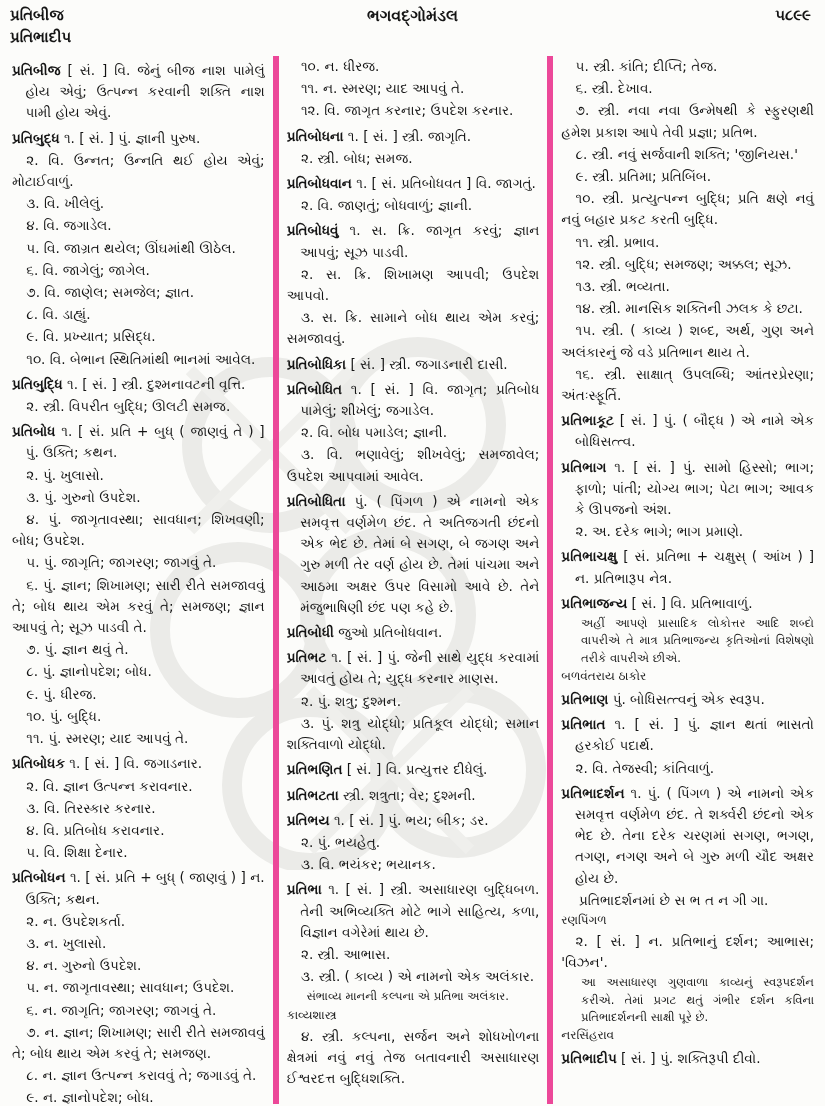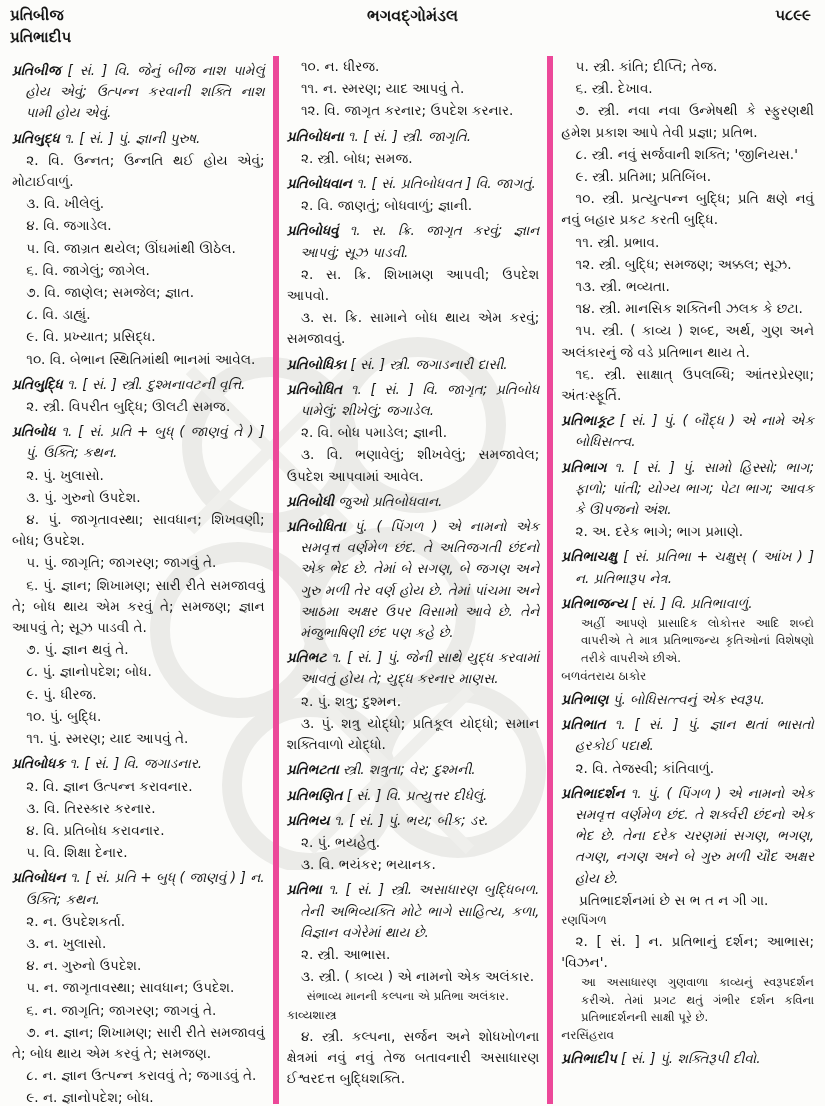--- a/index.html
+++ b/index.html
@@ -31,21 +31,20 @@
   .col + .col{border-left:6px solid #ec4899;}
   .col p{
     margin:0 0 1px 0;
     font-size:13.6px;
     line-height:1.56;
     text-align:justify;
   }
   .col p.entry{
     padding-left:1em;text-indent:-1em;
     margin-top:4px;
-    font-style:italic;
   }
   .col p.entry b{font-weight:bold;}
   .col p.sub{text-indent:1.05em;}
   .col p.verse{text-indent:1.3em;text-align:left;}
   .col p.quote{
     font-size:11.6px;line-height:1.5;
     margin-left:1.7em;
   }
   .col p.attr{
     font-size:12px;line-height:1.4;
@@ -128,27 +127,27 @@
       <p class="sub">૨. સ્ત્રી. બોધ; સમજ.</p>
       <p class="entry"><b>પ્રતિબોધવાન</b> ૧. [ સં. પ્રતિબોધવત ] વિ. જાગતું.</p>
       <p class="sub">૨. વિ. જાણતું; બોધવાળું; જ્ઞાની.</p>
       <p class="entry"><b>પ્રતિબોધવું</b> ૧. સ. ક્રિ. જાગૃત કરવું; જ્ઞાન આપવું; સૂઝ પાડવી.</p>
       <p class="sub">૨. સ. ક્રિ. શિખામણ આપવી; ઉપદેશ આપવો.</p>
       <p class="sub">૩. સ. ક્રિ. સામાને બોધ થાય એમ કરવું; સમજાવવું.</p>
       <p class="entry"><b>પ્રતિબોધિકા</b> [ સં. ] સ્ત્રી. જગાડનારી દાસી.</p>
       <p class="entry"><b>પ્રતિબોધિત</b> ૧. [ સં. ] વિ. જાગૃત; પ્રતિબોધ પામેલું; શીખેલું; જગાડેલ.</p>
       <p class="sub">૨. વિ. બોધ પમાડેલ; જ્ઞાની.</p>
       <p class="sub">૩. વિ. ભણાવેલું; શીખવેલું; સમજાવેલ; ઉપદેશ આપવામાં આવેલ.</p>
+      <p class="entry"><b>પ્રતિબોધિતા</b> પું. ( પિંગળ ) એ નામનો એક સમવૃત્ત વર્ણમેળ છંદ. તે અતિજગતી છંદનો એક ભેદ છે. તેમાં બે સગણ, બે જગણ અને ગુરુ મળી તેર વર્ણ હોય છે. તેમાં પાંચમા અને આઠમા અક્ષર ઉપર વિસામો આવે છે. તેને મંજુભાષિણી છંદ પણ કહે છે.</p>
       <p class="entry"><b>પ્રતિબોધી</b> જુઓ પ્રતિબોધવાન.</p>
-      <p class="entry"><b>પ્રતિબોધિતા</b> પું. ( પિંગળ ) એ નામનો એક સમવૃત્ત વર્ણમેળ છંદ. તે અતિજગતી છંદનો એક ભેદ છે. તેમાં બે સગણ, બે જગણ અને ગુરુ મળી તેર વર્ણ હોય છે. તેમાં પાંચમા અને આઠમા અક્ષર ઉપર વિસામો આવે છે. તેને મંજુભાષિણી છંદ પણ કહે છે.</p>
       <p class="entry"><b>પ્રતિભટ</b> ૧. [ સં. ] પું. જેની સાથે યુદ્ધ કરવામાં આવતું હોય તે; યુદ્ધ કરનાર માણસ.</p>
       <p class="sub">૨. પું. શત્રુ; દુશ્મન.</p>
       <p class="sub">૩. પું. શત્રુ યોદ્ધો; પ્રતિકૂલ યોદ્ધો; સમાન શક્તિવાળો યોદ્ધો.</p>
+      <p class="entry"><b>પ્રતિભણિત</b> [ સં. ] વિ. પ્રત્યુત્તર દીધેલું.</p>
       <p class="entry"><b>પ્રતિભટતા</b> સ્ત્રી. શત્રુતા; વેર; દુશ્મની.</p>
-      <p class="entry"><b>પ્રતિભણિત</b> [ સં. ] વિ. પ્રત્યુત્તર દીધેલું.</p>
       <p class="entry"><b>પ્રતિભય</b> ૧. [ સં. ] પું. ભય; બીક; ડર.</p>
       <p class="sub">૨. પું. ભયહેતુ.</p>
       <p class="sub">૩. વિ. ભયંકર; ભયાનક.</p>
       <p class="entry"><b>પ્રતિભા</b> ૧. [ સં. ] સ્ત્રી. અસાધારણ બુદ્ધિબળ. તેની અભિવ્યક્તિ મોટે ભાગે સાહિત્ય, કળા, વિજ્ઞાન વગેરેમાં થાય છે.</p>
       <p class="sub">૨. સ્ત્રી. આભાસ.</p>
       <p class="sub">૩. સ્ત્રી. ( કાવ્ય ) એ નામનો એક અલંકાર.</p>
       <p class="quote">સંભાવ્ય માનની કલ્પના એ પ્રતિભા અલંકાર.</p>
       <p class="attr">કાવ્યશાસ્ત્ર</p>
       <p class="sub">૪. સ્ત્રી. કલ્પના, સર્જન અને શોધખોળના ક્ષેત્રમાં નવું નવું તેજ બતાવનારી અસાધારણ ઈશ્વરદત્ત બુદ્ધિશક્તિ.</p>
     </div>

